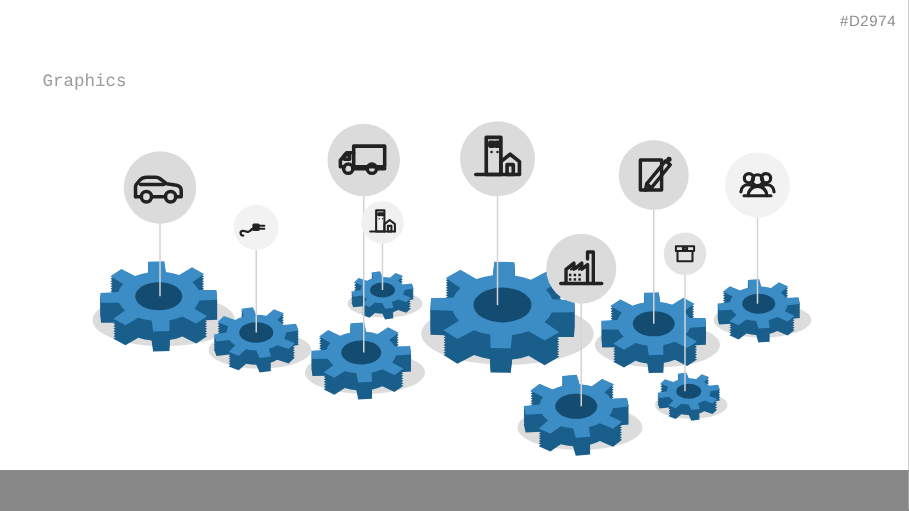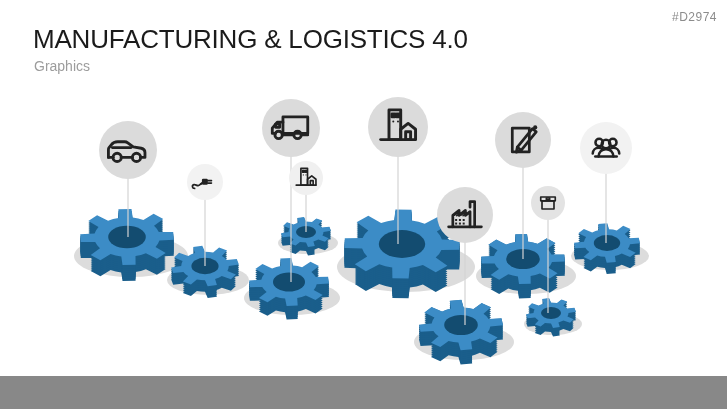--- a/index.html
+++ b/index.html
@@ -6,34 +6,33 @@
   .slide{
     position:relative;width:727px;height:376px;background:#ffffff;
     overflow:hidden;font-family:"Liberation Sans", sans-serif;
   }
   .title{
     position:absolute;left:33px;top:24px;margin:0;
     font-size:26px;font-weight:500;letter-spacing:-0.2px;color:#1b1b1b;
   }
   .subtitle{
     position:absolute;left:34px;top:58px;
-    font-size:14px;color:#9c9c9c;
+    font-size:14px;color:#9c9c9c;font-family:Liberation Mono, monospace;
   }
   .code{
     position:absolute;right:10px;top:10px;
     font-size:12px;color:#8c8c8c;letter-spacing:0.5px;
   }
   #scene{position:absolute;left:0;top:0;}
 </style>
 </head>
 <body>
 
 <div class="slide">
   <div class="code">#D2974</div>
-  <h1 class="title">MANUFACTURING &amp; LOGISTICS 4.0</h1>
   <div class="subtitle">Graphics</div>
   <svg id="scene" width="727" height="409" viewBox="0 0 727 409">
       <ellipse cx="131" cy="256" rx="57" ry="21" fill="#DCDCDC"></ellipse>
       <ellipse cx="208" cy="280" rx="41" ry="15" fill="#DCDCDC"></ellipse>
       <ellipse cx="292" cy="298" rx="48" ry="17" fill="#DCDCDC"></ellipse>
       <ellipse cx="308" cy="243" rx="30" ry="11" fill="#DCDCDC"></ellipse>
       <ellipse cx="406" cy="267" rx="69" ry="25" fill="#DCDCDC"></ellipse>
       <ellipse cx="464" cy="342" rx="50" ry="18" fill="#DCDCDC"></ellipse>
       <ellipse cx="526" cy="276" rx="50" ry="18" fill="#DCDCDC"></ellipse>
       <ellipse cx="553" cy="324" rx="29" ry="11" fill="#DCDCDC"></ellipse>

